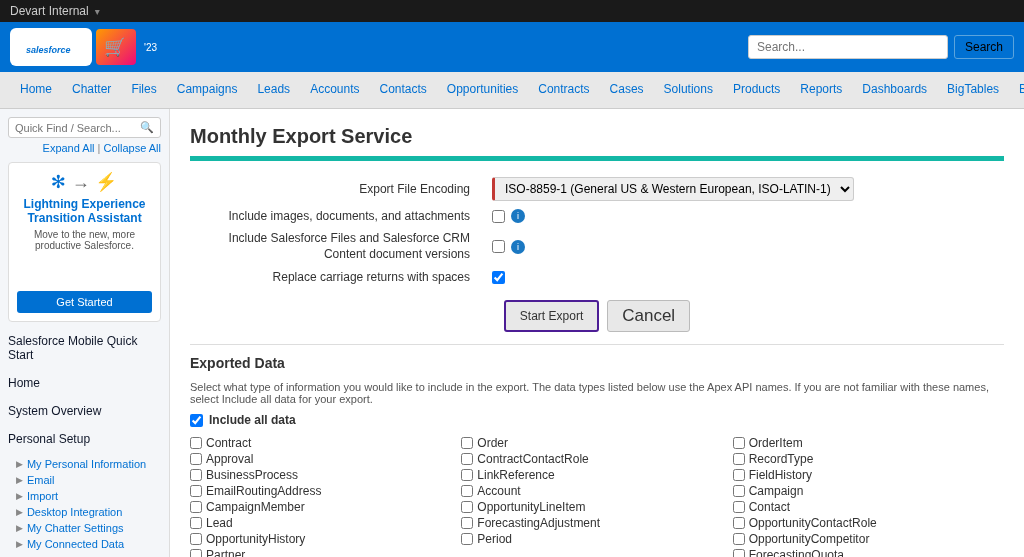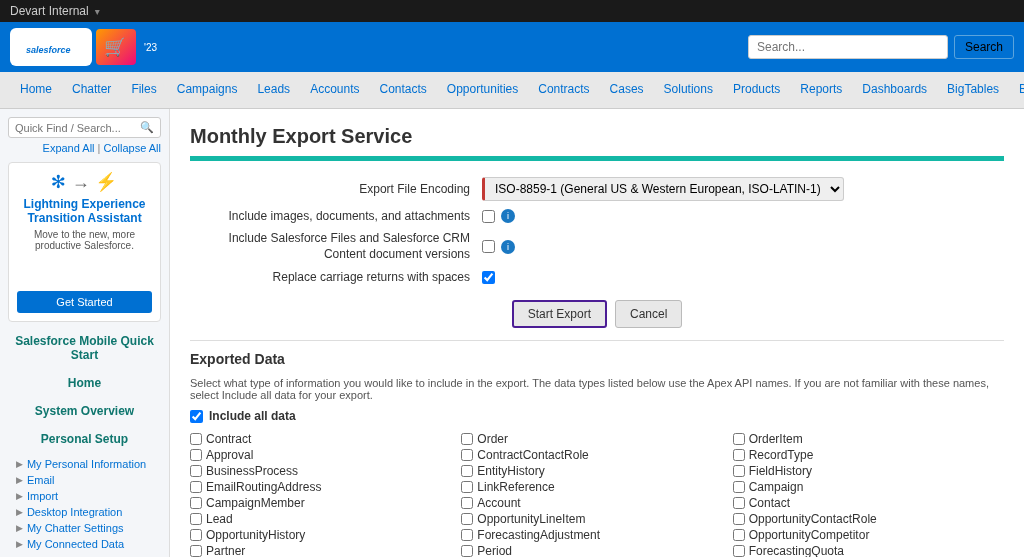--- a/index.html
+++ b/index.html
@@ -183,25 +183,24 @@
       cursor: pointer;
       font-size: 11px;
       width: 100%;
       margin-top: 32px;
     }
     .sidebar-section {
       margin-bottom: 6px;
     }
     .sidebar-section-title {
       font-size: 12px;
-      font-weight: bold;
-      color: #0f766e;
+      font-weight: normal;
+      color: #0f172a;
       padding: 4px 0;
       cursor: pointer;
-      text-align: center;
     }
     .sidebar-sub-item {
       font-size: 11px;
       color: #0070d2;
       padding: 2px 8px;
       cursor: pointer;
       display: flex;
       align-items: center;
       gap: 4px;
     }
@@ -227,21 +226,21 @@
     }
 
     
     .form-section {
       margin-bottom: 16px;
     }
     .form-row {
       display: flex;
       align-items: center;
       margin-bottom: 8px;
-      gap: 12px;
+      gap: 22px;
     }
     .form-label {
       text-align: right;
       font-size: 12px;
       color: #333;
       min-width: 280px;
       flex-shrink: 0;
     }
     .form-control-area {
       display: flex;
@@ -287,21 +286,21 @@
       cursor: pointer;
       font-size: 12px;
       color: #333;
     }
     .btn-cancel {
       background: #e8e8e8;
       border: 1px solid #bbb;
       padding: 5px 14px;
       border-radius: 3px;
       cursor: pointer;
-      font-size: 12px;
+      font-size: 17px;
       color: #333;
     }
 
     
     .exported-data {
       border-top: 1px solid #ddd;
       padding-top: 10px;
     }
     .exported-data-title {
       font-size: 14px;
@@ -543,24 +542,20 @@
             <div class="data-item">
               <input type="checkbox" style="">
               <span>Order</span>
             </div>
             <div class="data-item">
               <input type="checkbox" style="">
               <span>ContractContactRole</span>
             </div>
             <div class="data-item">
               <input type="checkbox" style="">
-              <span>EntityHistory</span>
-            </div>
-            <div class="data-item">
-              <input type="checkbox" style="">
               <span>LinkReference</span>
             </div>
             <div class="data-item">
               <input type="checkbox" style="">
               <span>Account</span>
             </div>
             <div class="data-item">
               <input type="checkbox" style="">
               <span>OpportunityLineItem</span>
             </div>

